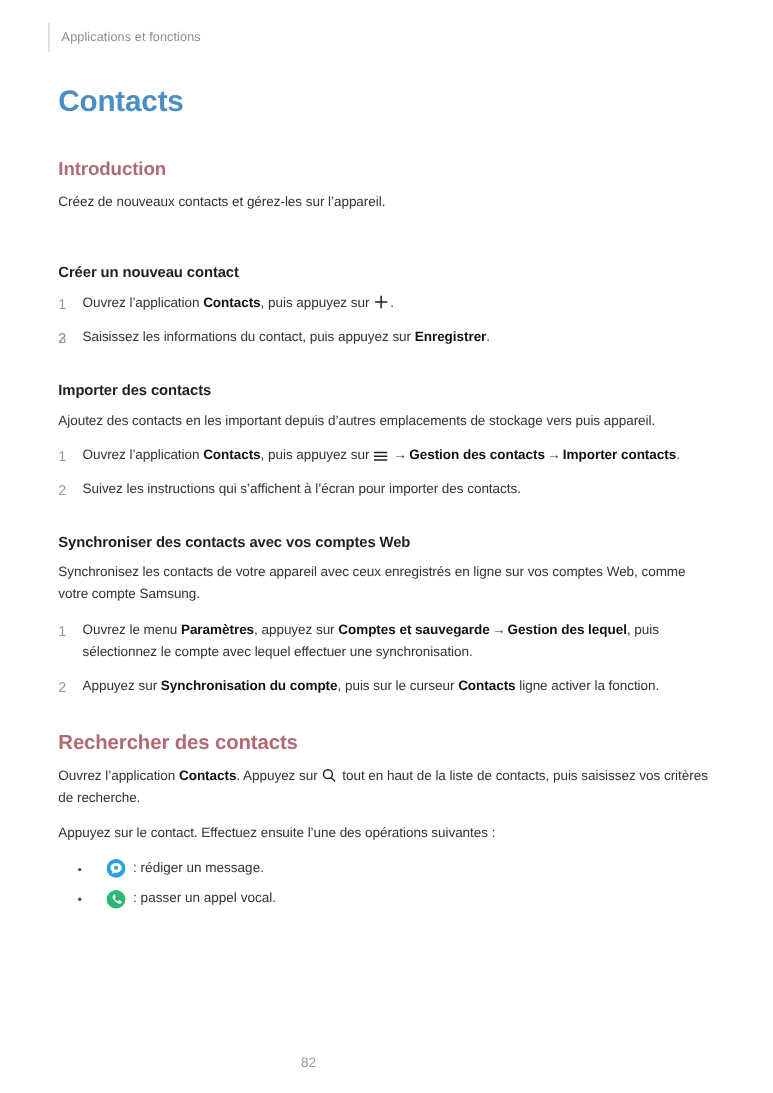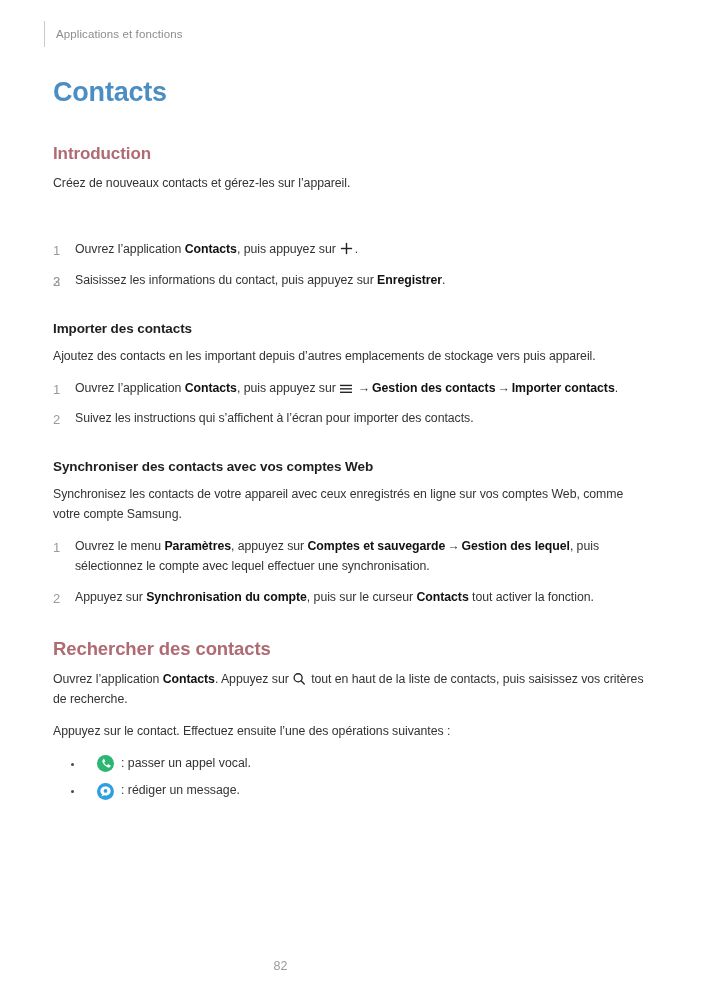--- a/index.html
+++ b/index.html
@@ -221,20 +221,21 @@
     <h1 class="doc-title">Contacts</h1>
 
     <h2 class="section-title">Introduction</h2>
     <p class="body-text">Créez de nouveaux contacts et gérez-les sur l’appareil.</p>
 
     <div class="spacer-lg"></div>
 
 
     <div class="spacer-md"></div>
 
+    <h3 class="sub-title">Créer un nouveau contact</h3>
 
     <ol class="steps">
       <li>
         <span class="step-num">1</span>
         <span>Ouvrez l’application </span><strong class="b">Contacts</strong><span>, puis appuyez sur</span><span class="inline-icon icon-plus"><svg viewBox="0 0 16 16" width="15" height="15">
               <line x1="8" y1="2" x2="8" y2="14" stroke="#222" stroke-width="1.5"></line>
               <line x1="2" y1="8" x2="14" y2="8" stroke="#222" stroke-width="1.5"></line>
             </svg></span><span>.</span>
       </li>
       <li>
@@ -271,54 +272,54 @@
     <h3 class="sub-title">Synchroniser des contacts avec vos comptes Web</h3>
     <p class="body-text">Synchronisez les contacts de votre appareil avec ceux enregistrés en ligne sur vos comptes Web, comme votre compte Samsung.</p>
 
     <ol class="steps">
       <li>
         <span class="step-num">1</span>
         <span>Ouvrez le menu </span><strong class="b">Paramètres</strong><span>, appuyez sur </span><strong class="b">Comptes et sauvegarde</strong><span class="arrow">→</span><strong class="b">Gestion des lequel</strong><span>, puis sélectionnez le compte avec lequel effectuer une synchronisation.</span>
       </li>
       <li>
         <span class="step-num">2</span>
-        <span>Appuyez sur </span><strong class="b">Synchronisation du compte</strong><span>, puis sur le curseur </span><strong class="b">Contacts</strong><span> tout activer la fonction.</span>
+        <span>Appuyez sur </span><strong class="b">Synchronisation du compte</strong><span>, puis sur le curseur </span><strong class="b">Contacts</strong><span> ligne activer la fonction.</span>
       </li>
     </ol>
 
     <div class="spacer-lg"></div>
 
     <h2 class="section-title big">Rechercher des contacts</h2>
 
     <p class="body-text"><span>Ouvrez l’application </span><strong class="b">Contacts</strong><span>. Appuyez sur</span><span class="inline-icon icon-search"><svg viewBox="0 0 16 16" width="14" height="14">
             <circle cx="7" cy="6.6" r="4.6" fill="none" stroke="#222" stroke-width="1.5"></circle>
             <line x1="10.4" y1="10.1" x2="14" y2="13.7" stroke="#222" stroke-width="1.5" stroke-linecap="round"></line>
           </svg></span> <span>tout en haut de la liste de contacts, puis saisissez vos critères de recherche.</span></p>
 
     <p class="body-text">Appuyez sur le contact. Effectuez ensuite l’une des opérations suivantes :</p>
 
     <ul class="bullets">
-      <li>
-        <span class="bullet-dot"></span>
-        <span class="icon-circle icon-phone-circle">
-            <svg viewBox="0 0 17 17" width="17" height="17">
-              <path d="M6.1 4.1c.35-.35.9-.3 1.15.12l.95 1.6c.2.33.13.75-.16 1l-.62.54c-.2.17-.25.45-.13.68.5.95 1.3 1.75 2.25 2.25.23.12.51.07.68-.13l.54-.62c.25-.29.67-.36 1-.16l1.6.95c.42.25.47.8.12 1.15l-.78.78c-.4.4-1 .53-1.53.33-1.3-.5-2.5-1.28-3.5-2.28s-1.78-2.2-2.28-3.5c-.2-.53-.07-1.13.33-1.53l.78-.78z" fill="#ffffff"></path>
-            </svg>
-          </span>
-        <span>: passer un appel vocal.</span>
-      </li>
       <li>
         <span class="bullet-dot"></span>
         <span class="icon-circle icon-msg-circle">
             <svg viewBox="0 0 17 17" width="17" height="17">
               <path d="M8.5 3.6c-2.9 0-5.1 1.95-5.1 4.3 0 1.35.73 2.55 1.9 3.35-.1.75-.5 1.5-1.05 2.05 1.05-.1 2.05-.5 2.85-1.05.45.12.93.2 1.4.2 2.9 0 5.1-1.95 5.1-4.55S11.4 3.6 8.5 3.6z" fill="#ffffff"></path>
               <circle cx="8.5" cy="7.9" r="1.9" fill="#2f9fe0"></circle>
             </svg>
           </span>
         <span>: rédiger un message.</span>
       </li>
+      <li>
+        <span class="bullet-dot"></span>
+        <span class="icon-circle icon-phone-circle">
+            <svg viewBox="0 0 17 17" width="17" height="17">
+              <path d="M6.1 4.1c.35-.35.9-.3 1.15.12l.95 1.6c.2.33.13.75-.16 1l-.62.54c-.2.17-.25.45-.13.68.5.95 1.3 1.75 2.25 2.25.23.12.51.07.68-.13l.54-.62c.25-.29.67-.36 1-.16l1.6.95c.42.25.47.8.12 1.15l-.78.78c-.4.4-1 .53-1.53.33-1.3-.5-2.5-1.28-3.5-2.28s-1.78-2.2-2.28-3.5c-.2-.53-.07-1.13.33-1.53l.78-.78z" fill="#ffffff"></path>
+            </svg>
+          </span>
+        <span>: passer un appel vocal.</span>
+      </li>
     </ul>
 
   </div>
 
   <div class="page-number">82</div>
 
 </div>
 
 </body></html>

